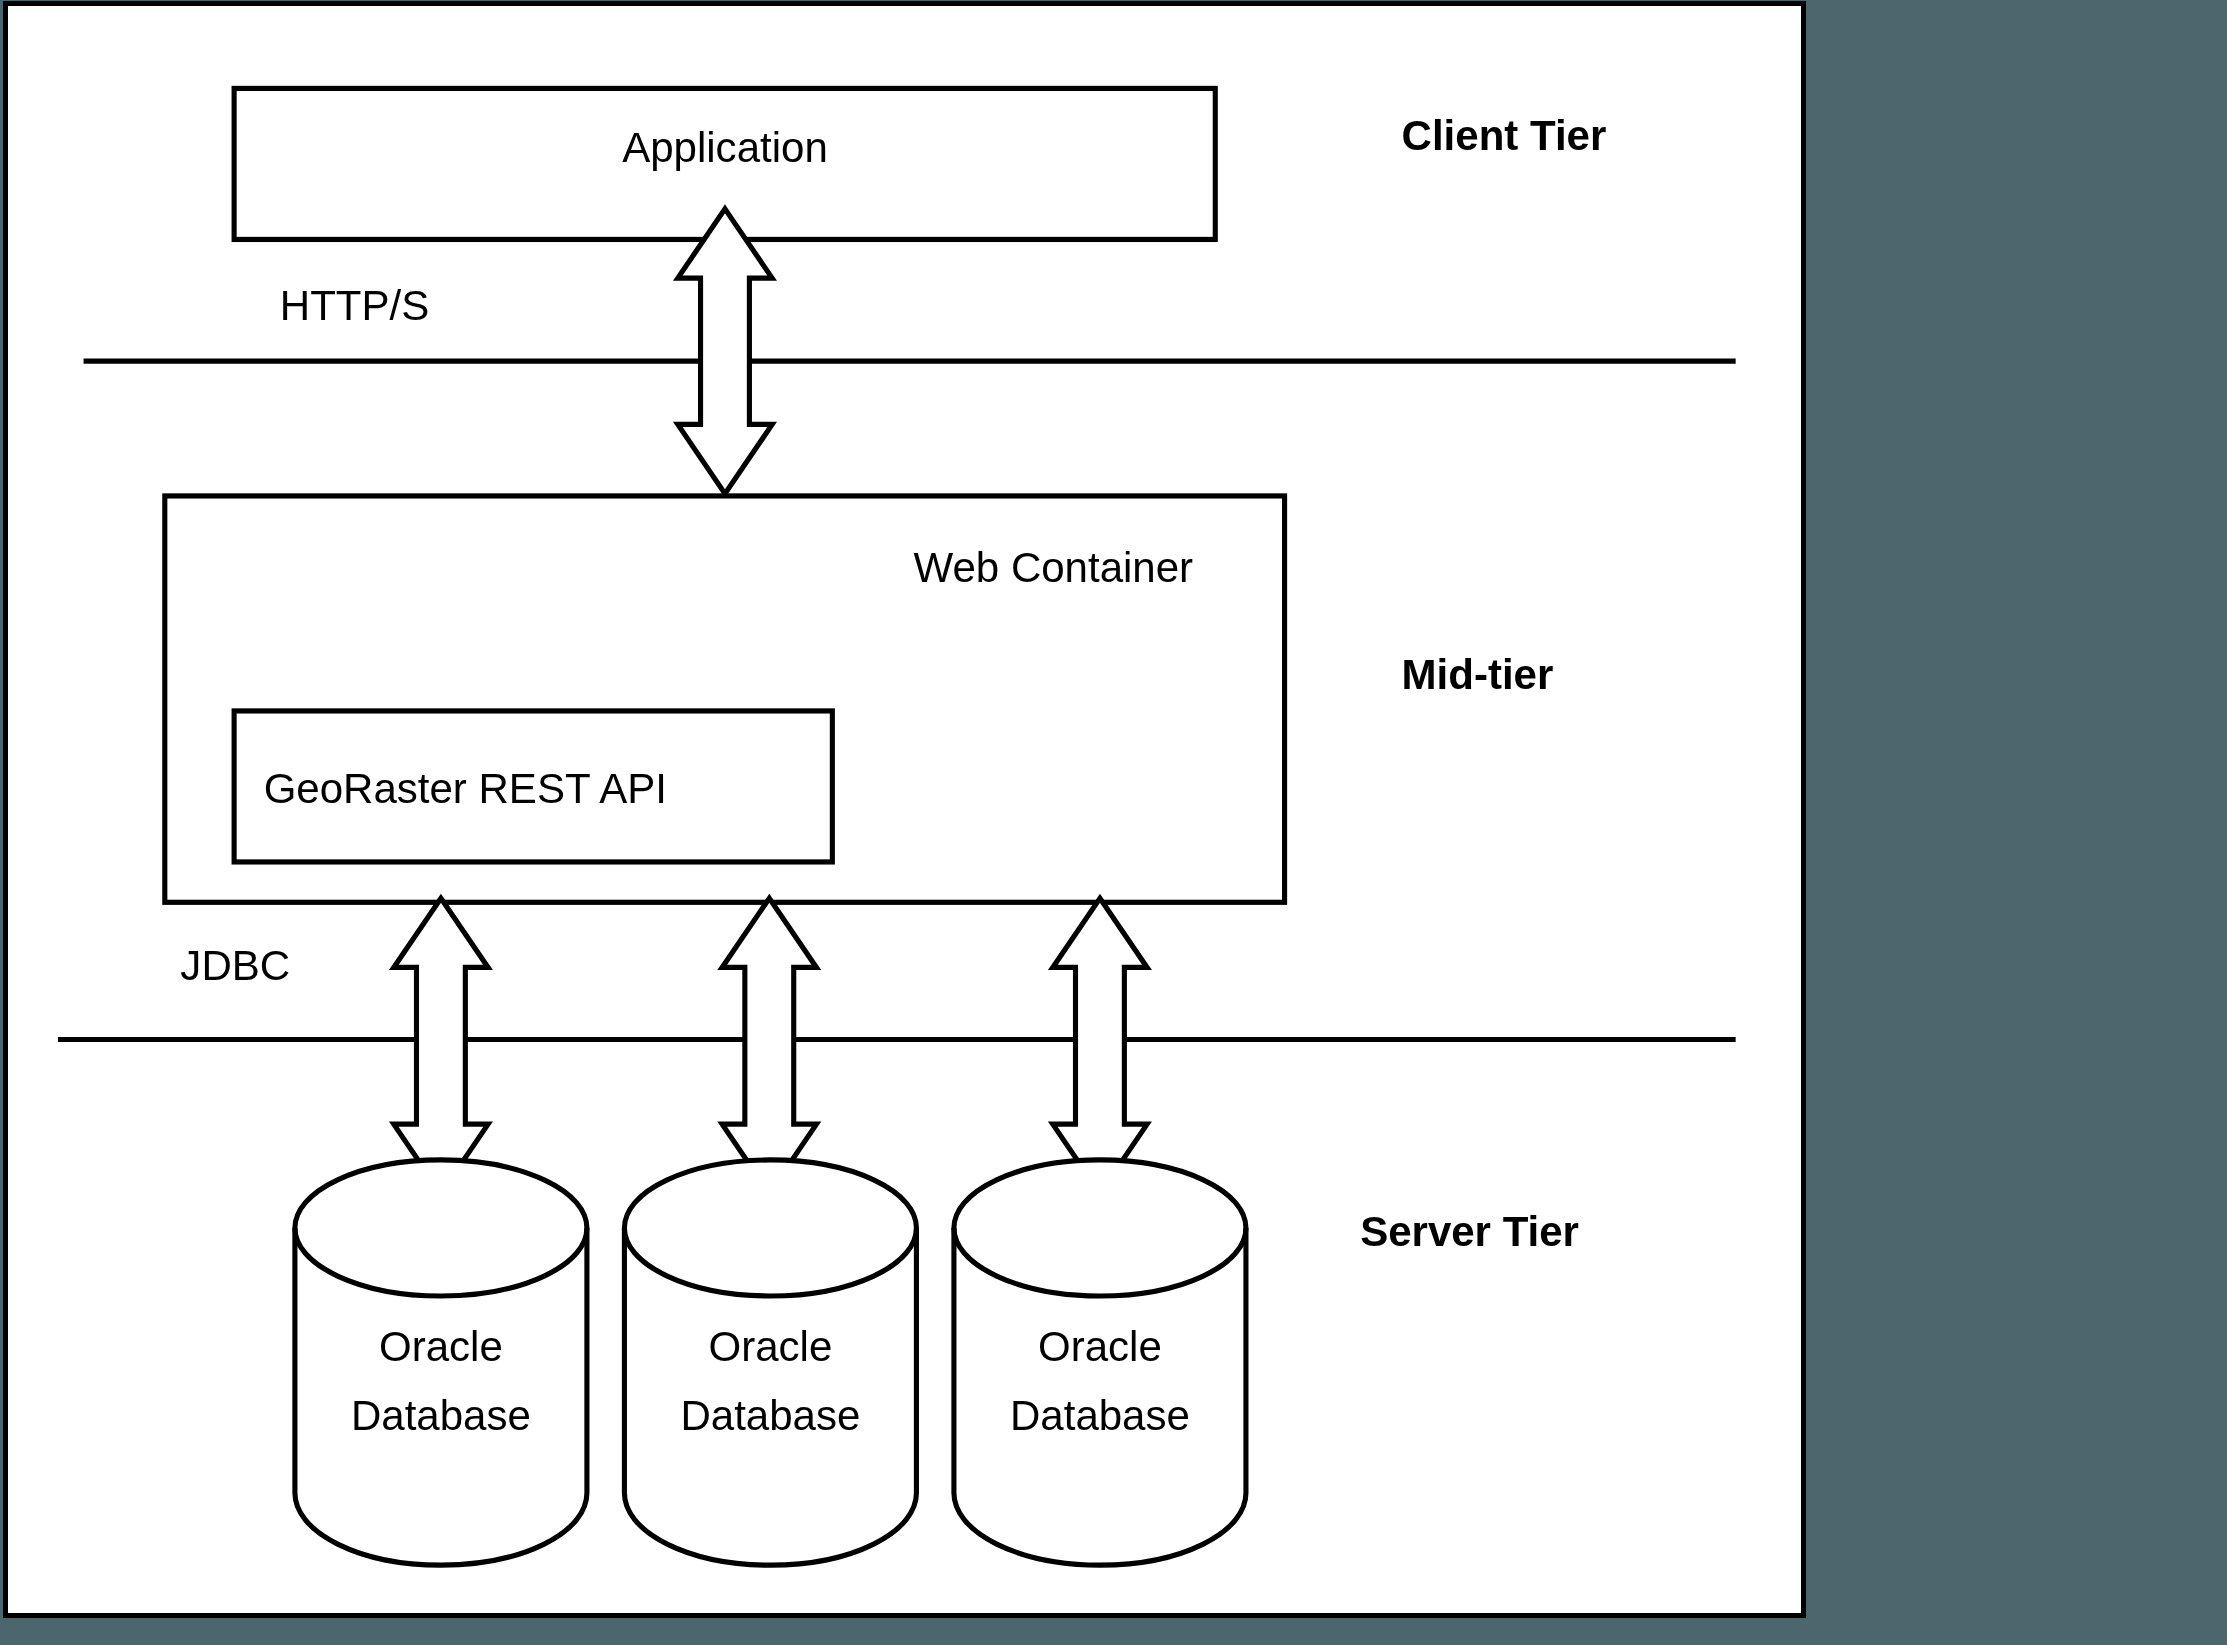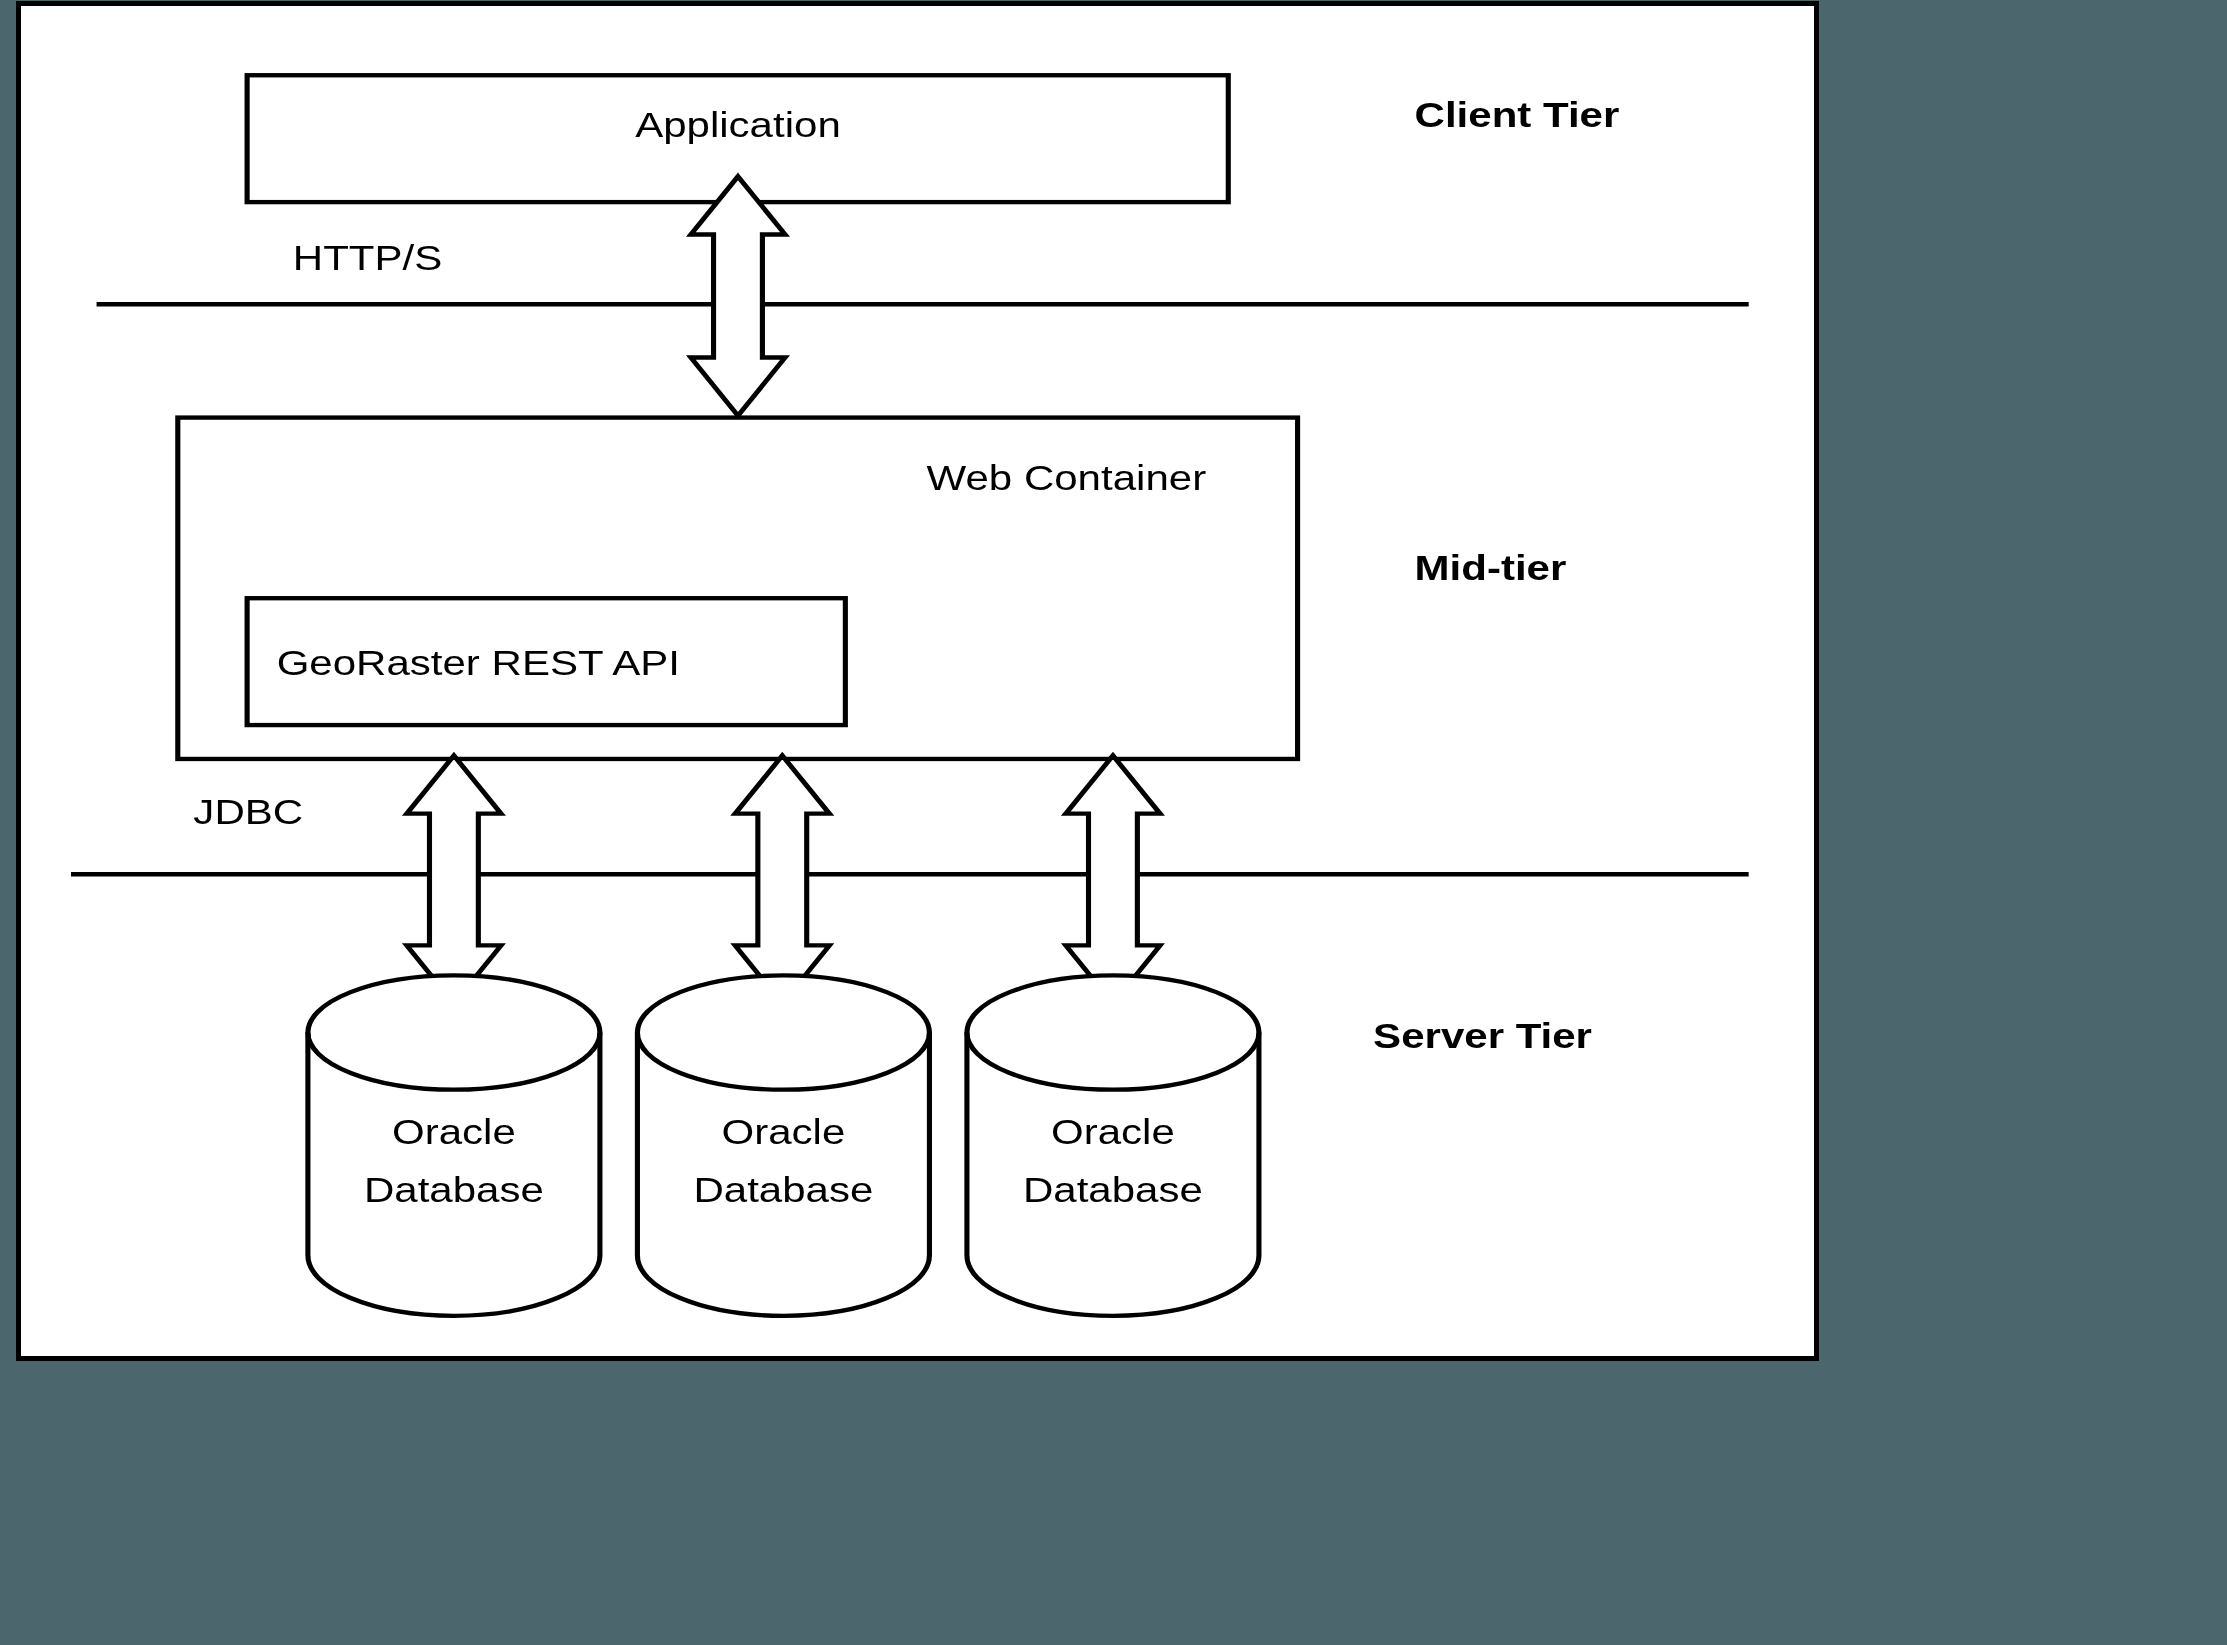--- a/index.html
+++ b/index.html
@@ -10,24 +10,24 @@
   #stage {
     position: relative;
     width: 2227px;
     height: 1646px;
     background: #4c666e;
     overflow: hidden;
     font-family: "Liberation Sans", sans-serif;
   }
   #panel {
     position: absolute;
-    left: 16px;
+    left: 3px;
     top: 1.1px;
     width: 1803px;
-    height: 1360px;
+    height: 1617px;
     background: #ffffff;
     border: 5.1px solid #000000;
     box-sizing: border-box;
   }
   svg.diagram {
     position: absolute;
     left: 0;
     top: 0;
     width: 100%;
     height: 100%;

